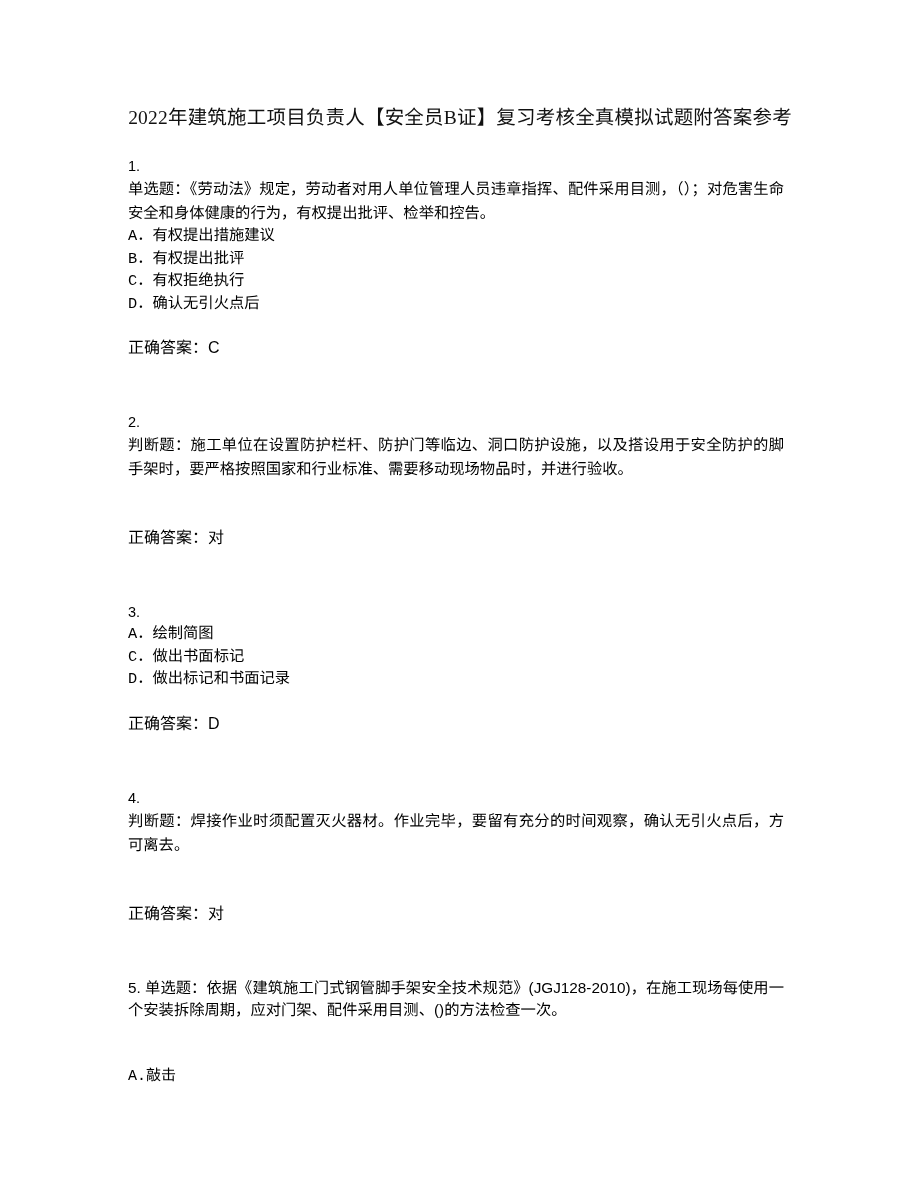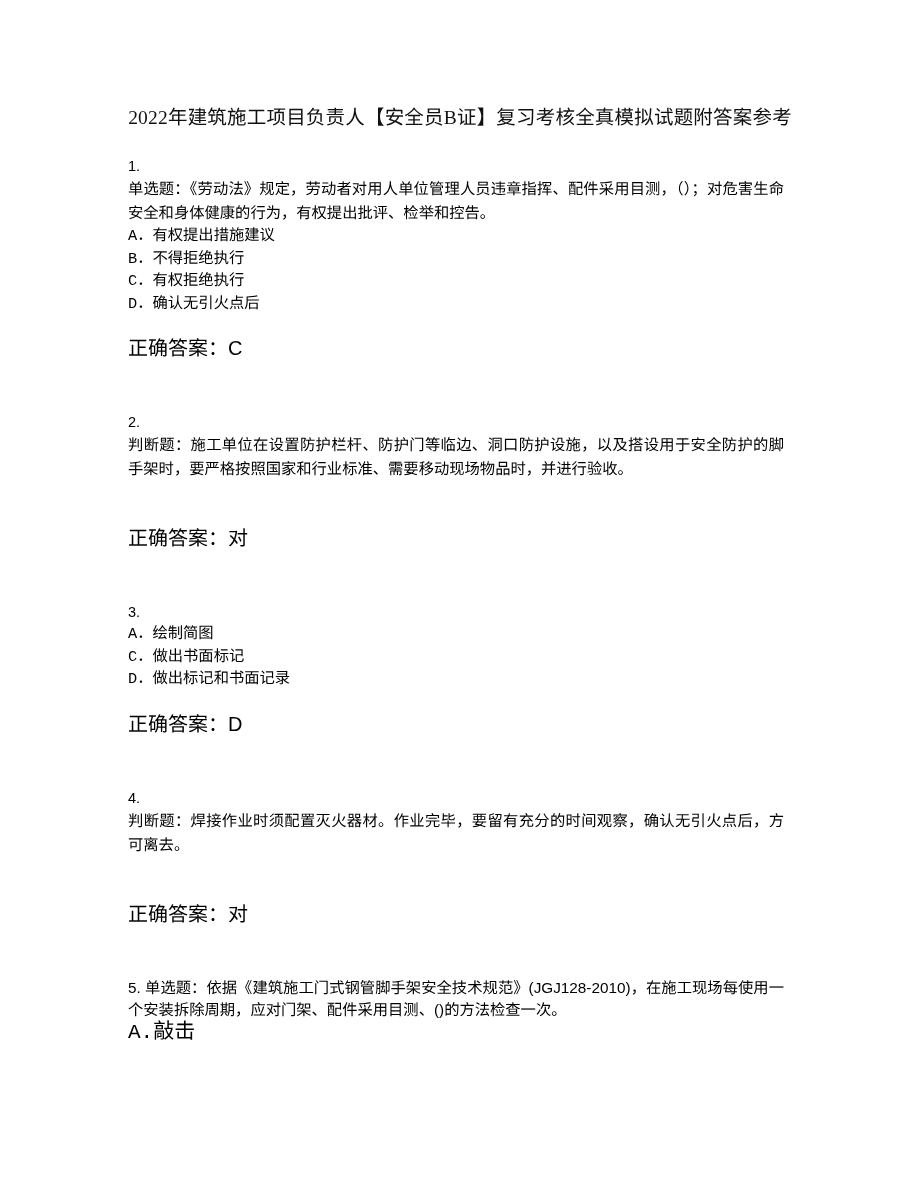--- a/index.html
+++ b/index.html
@@ -75,53 +75,54 @@
     list-style: none;
   }
   .q-options li {
     font-size: 15.3px;
     line-height: 22.5px;
     white-space: nowrap;
     font-family: Liberation Mono, monospace;
   }
 
   .q-answer {
-    font-size: 20px;
+    font-size: 16px;
     line-height: 22px;
     white-space: nowrap;
   }
   .gap-before-ans  { height: 22px; }
   .gap-before-ans-wide { height: 46px; }
   .gap-between-q   { height: 52px; }
 
   
   .q-compact .q-stem {
     font-size: 15.3px;
     line-height: 22.5px;
   }
   .q-compact .q-options li {
     line-height: 22.5px;
-    font-size: 21px;
+    font-size: 15px;
+    margin-top: 44px;
   }
 </style>
 </head>
 <body>
 
 <div class="page">
 
   <div class="doc-title">2022年建筑施工项目负责人【安全员B证】复习考核全真模拟试题附答案参考</div>
 
   <div class="content">
 
     <div class="q-block">
       <div class="q-num">1.</div>
       <div class="q-stem">单选题：《劳动法》规定，劳动者对用人单位管理人员违章指挥、配件采用目测，（）；对危害生命安全和身体健康的行为，有权提出批评、检举和控告。</div>
       <ul class="q-options">
         <li>A．有权提出措施建议</li>
-        <li>B．不得拒绝执行</li>
+        <li>B．有权提出批评</li>
         <li>C．有权拒绝执行</li>
         <li>D．确认无引火点后</li>
       </ul>
       <div class="gap-before-ans"></div>
       <div class="q-answer">正确答案：C</div>
     </div>
 
     <div class="gap-between-q"></div>
 
     <div class="q-block">

